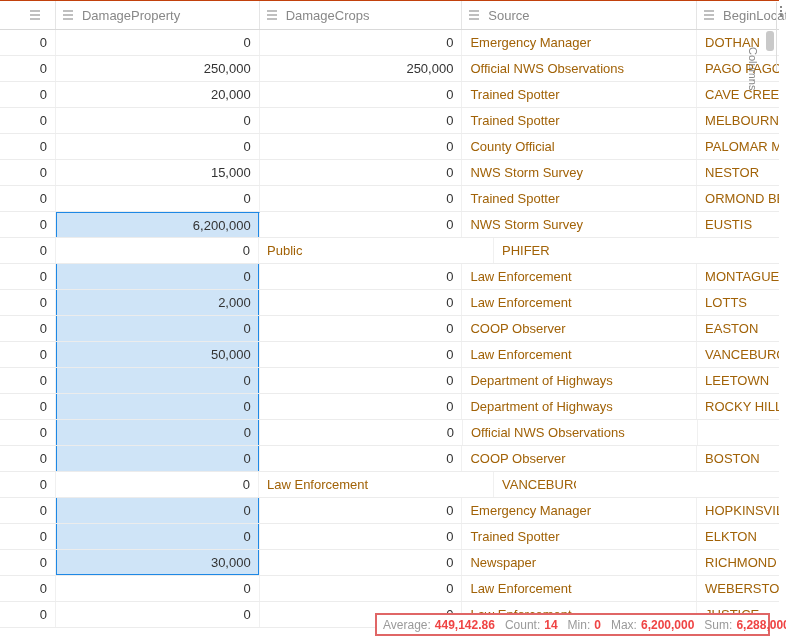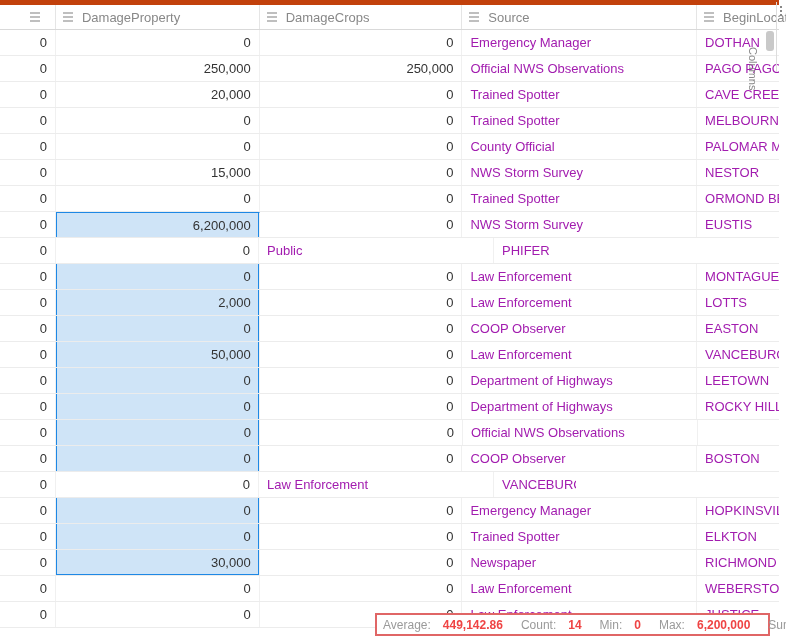--- a/index.html
+++ b/index.html
@@ -1,44 +1,44 @@
 <!DOCTYPE html>
 <html><head>
 <meta charset="utf-8">
 <style>
   * { box-sizing: border-box; margin: 0; padding: 0; }
   body { font-family: "Segoe UI", Arial, sans-serif; font-size: 13px; color: #333; background: #fff; width: 786px; height: 643px; overflow: hidden; position: relative; }
   .grid-wrap { width: 779px; height: 643px; position: relative; }
-  .header-row { display: flex; height: 30px; border-bottom: 1px solid #d9d9d9; background: #fff; border-top: 5px solid #c2410c;}
+  .header-row { display: flex; height: 30px; border-bottom: 1px solid #d9d9d9; background: #fff; border-top: 1px solid #c2410c;}
   .header-cell { display: flex; align-items: center; border-right: 1px solid #e5e5e5; color: #888; font-size: 13px; padding: 0 6px; position: relative; }
   .header-cell .menu-icon { margin-right: 8px; color: #aaa; }
   .header-cell .label { color: #888; }
   .col-a { width: 56px; justify-content: flex-end; }
   .col-b { width: 204px; }
   .col-c { width: 203px; }
   .col-d { width: 235px; }
   .col-e { width: 82px; border-right: none; }
   .menu-icon svg { width: 12px; height: 12px; display: block; }
   .rows { }
   .row { display: flex; height: 26px; border-bottom: 1px solid #ececec; align-items: stretch; }
   .cell { display: flex; align-items: center; border-right: 1px solid #f0f0f0; padding: 0 8px 0 8px; font-size: 13px; }
   .cell.num { justify-content: flex-end; color: #333; }
-  .cell.txt { justify-content: flex-start; color: #a21caf; }
+  .cell.txt { justify-content: flex-start; color: #a16207; }
   .cell.col-a { width: 56px; }
   .cell.col-b { width: 204px; }
   .cell.col-c { width: 203px; }
   .cell.col-d { width: 235px; }
   .cell.col-e { width: 82px; border-right: none; overflow: hidden; white-space: nowrap; }
   .selected { background: #cfe4f7; }
   .selected-top { border-top: 1px solid #1e88e5; }
   .selected-left { border-left: 1px solid #1e88e5; }
   .selected-right-b { box-shadow: inset -1px 0 0 #1e88e5; }
   .selected-bottom { box-shadow: inset 0 -1px 0 #1e88e5; }
   .selected-bottom.selected-right-b { box-shadow: inset -1px 0 0 #1e88e5, inset 0 -1px 0 #1e88e5; }
-  .status-bar { position: absolute; left: 375px; top: 613px; width: 395px; height: 23px; border: 2px solid #e06666; display: flex; align-items: center; font-size: 12px; color: #888; padding: 0 6px; gap: 12px; background: #fff; }
+  .status-bar { position: absolute; left: 375px; top: 613px; width: 395px; height: 23px; border: 2px solid #e06666; display: flex; align-items: center; font-size: 12px; color: #888; padding: 0 6px; gap: 4px; background: #fff; }
   .status-bar .lbl { color: #9a9a9a; }
   .status-bar .val { color: #ef4444; font-weight: 600; margin-right: 6px; }
   .columns-tab { position: absolute; right: 0; top: 2px; width: 10px; height: 70px; border-left: 1px solid #ddd;}
   .columns-tab .dots { position:absolute; top:4px; left:0; width:8px; height:10px; display:flex; flex-direction:column; align-items:center; justify-content:space-between;}
   .columns-tab .dots span { width:2px; height:2px; background:#888; display:block;}
   .columns-tab .txt { position:absolute; top:45px; left:-18px; transform: rotate(90deg); transform-origin: left top; font-size: 11px; color:#888; white-space: nowrap;}
   .vscroll { position:absolute; right:12px; top:31px; width:8px; height:20px; background:#c9c9c9; border-radius:3px;}
 </style>
 </head>
 <body>

